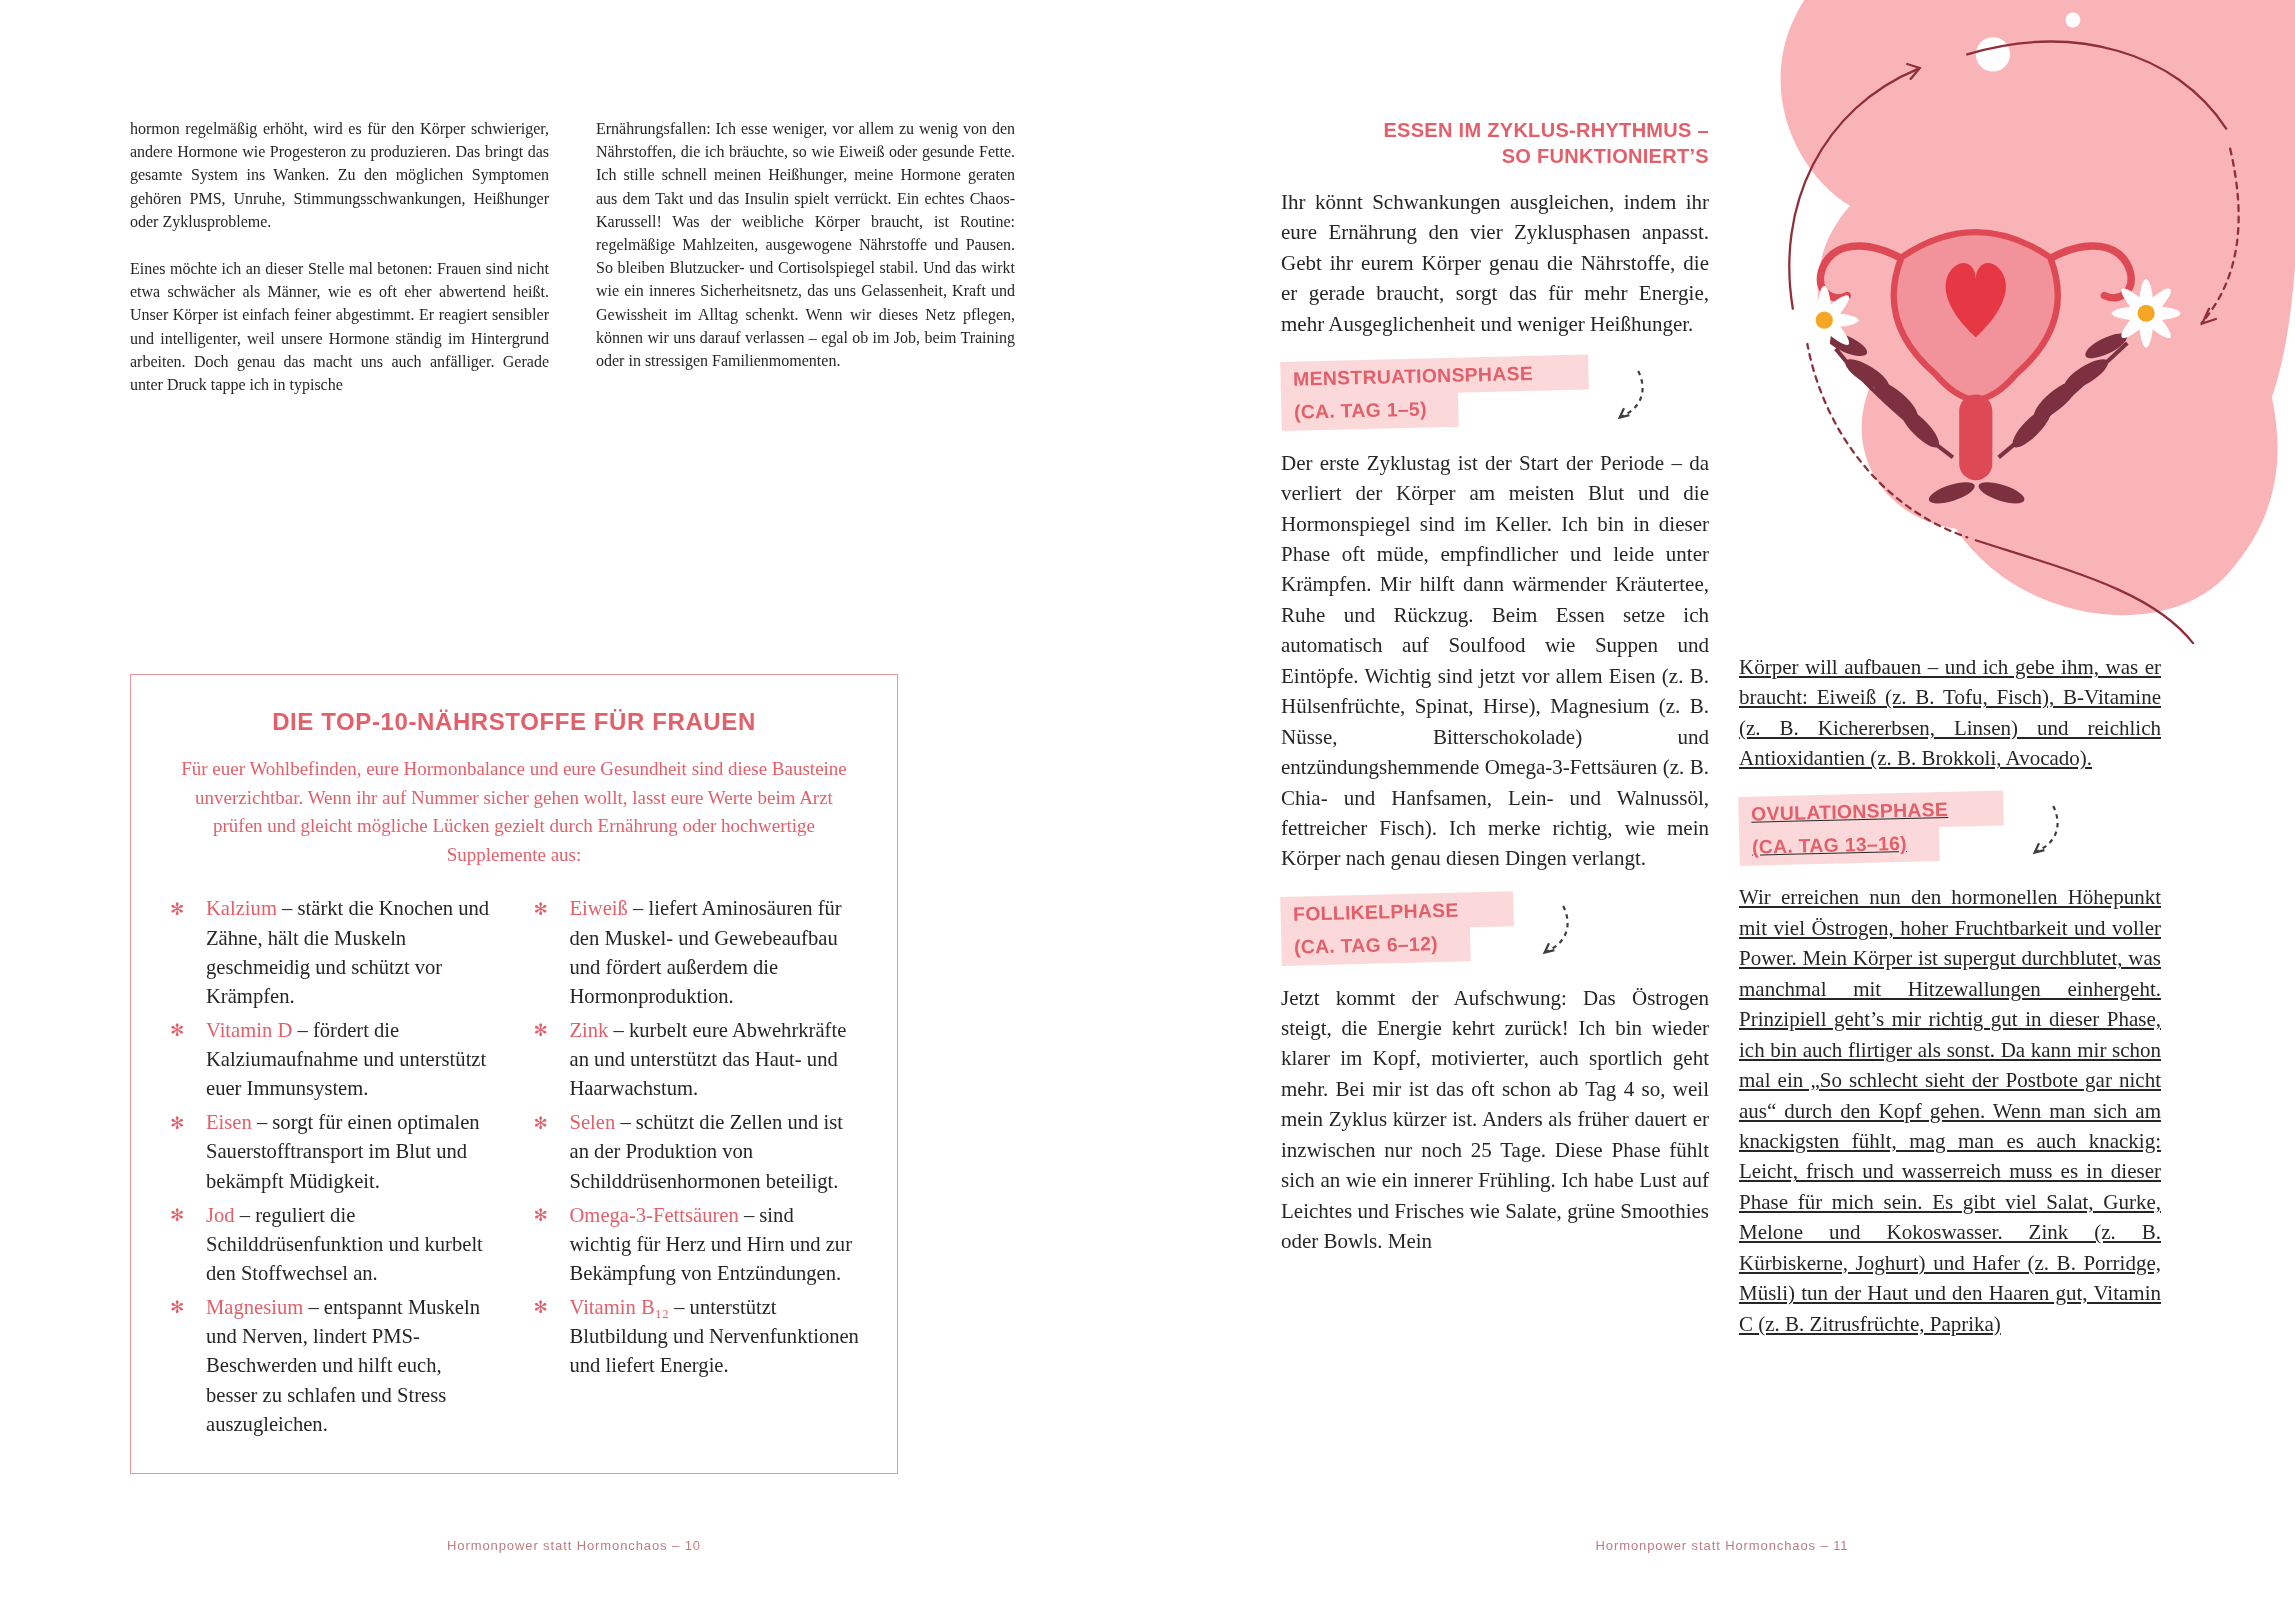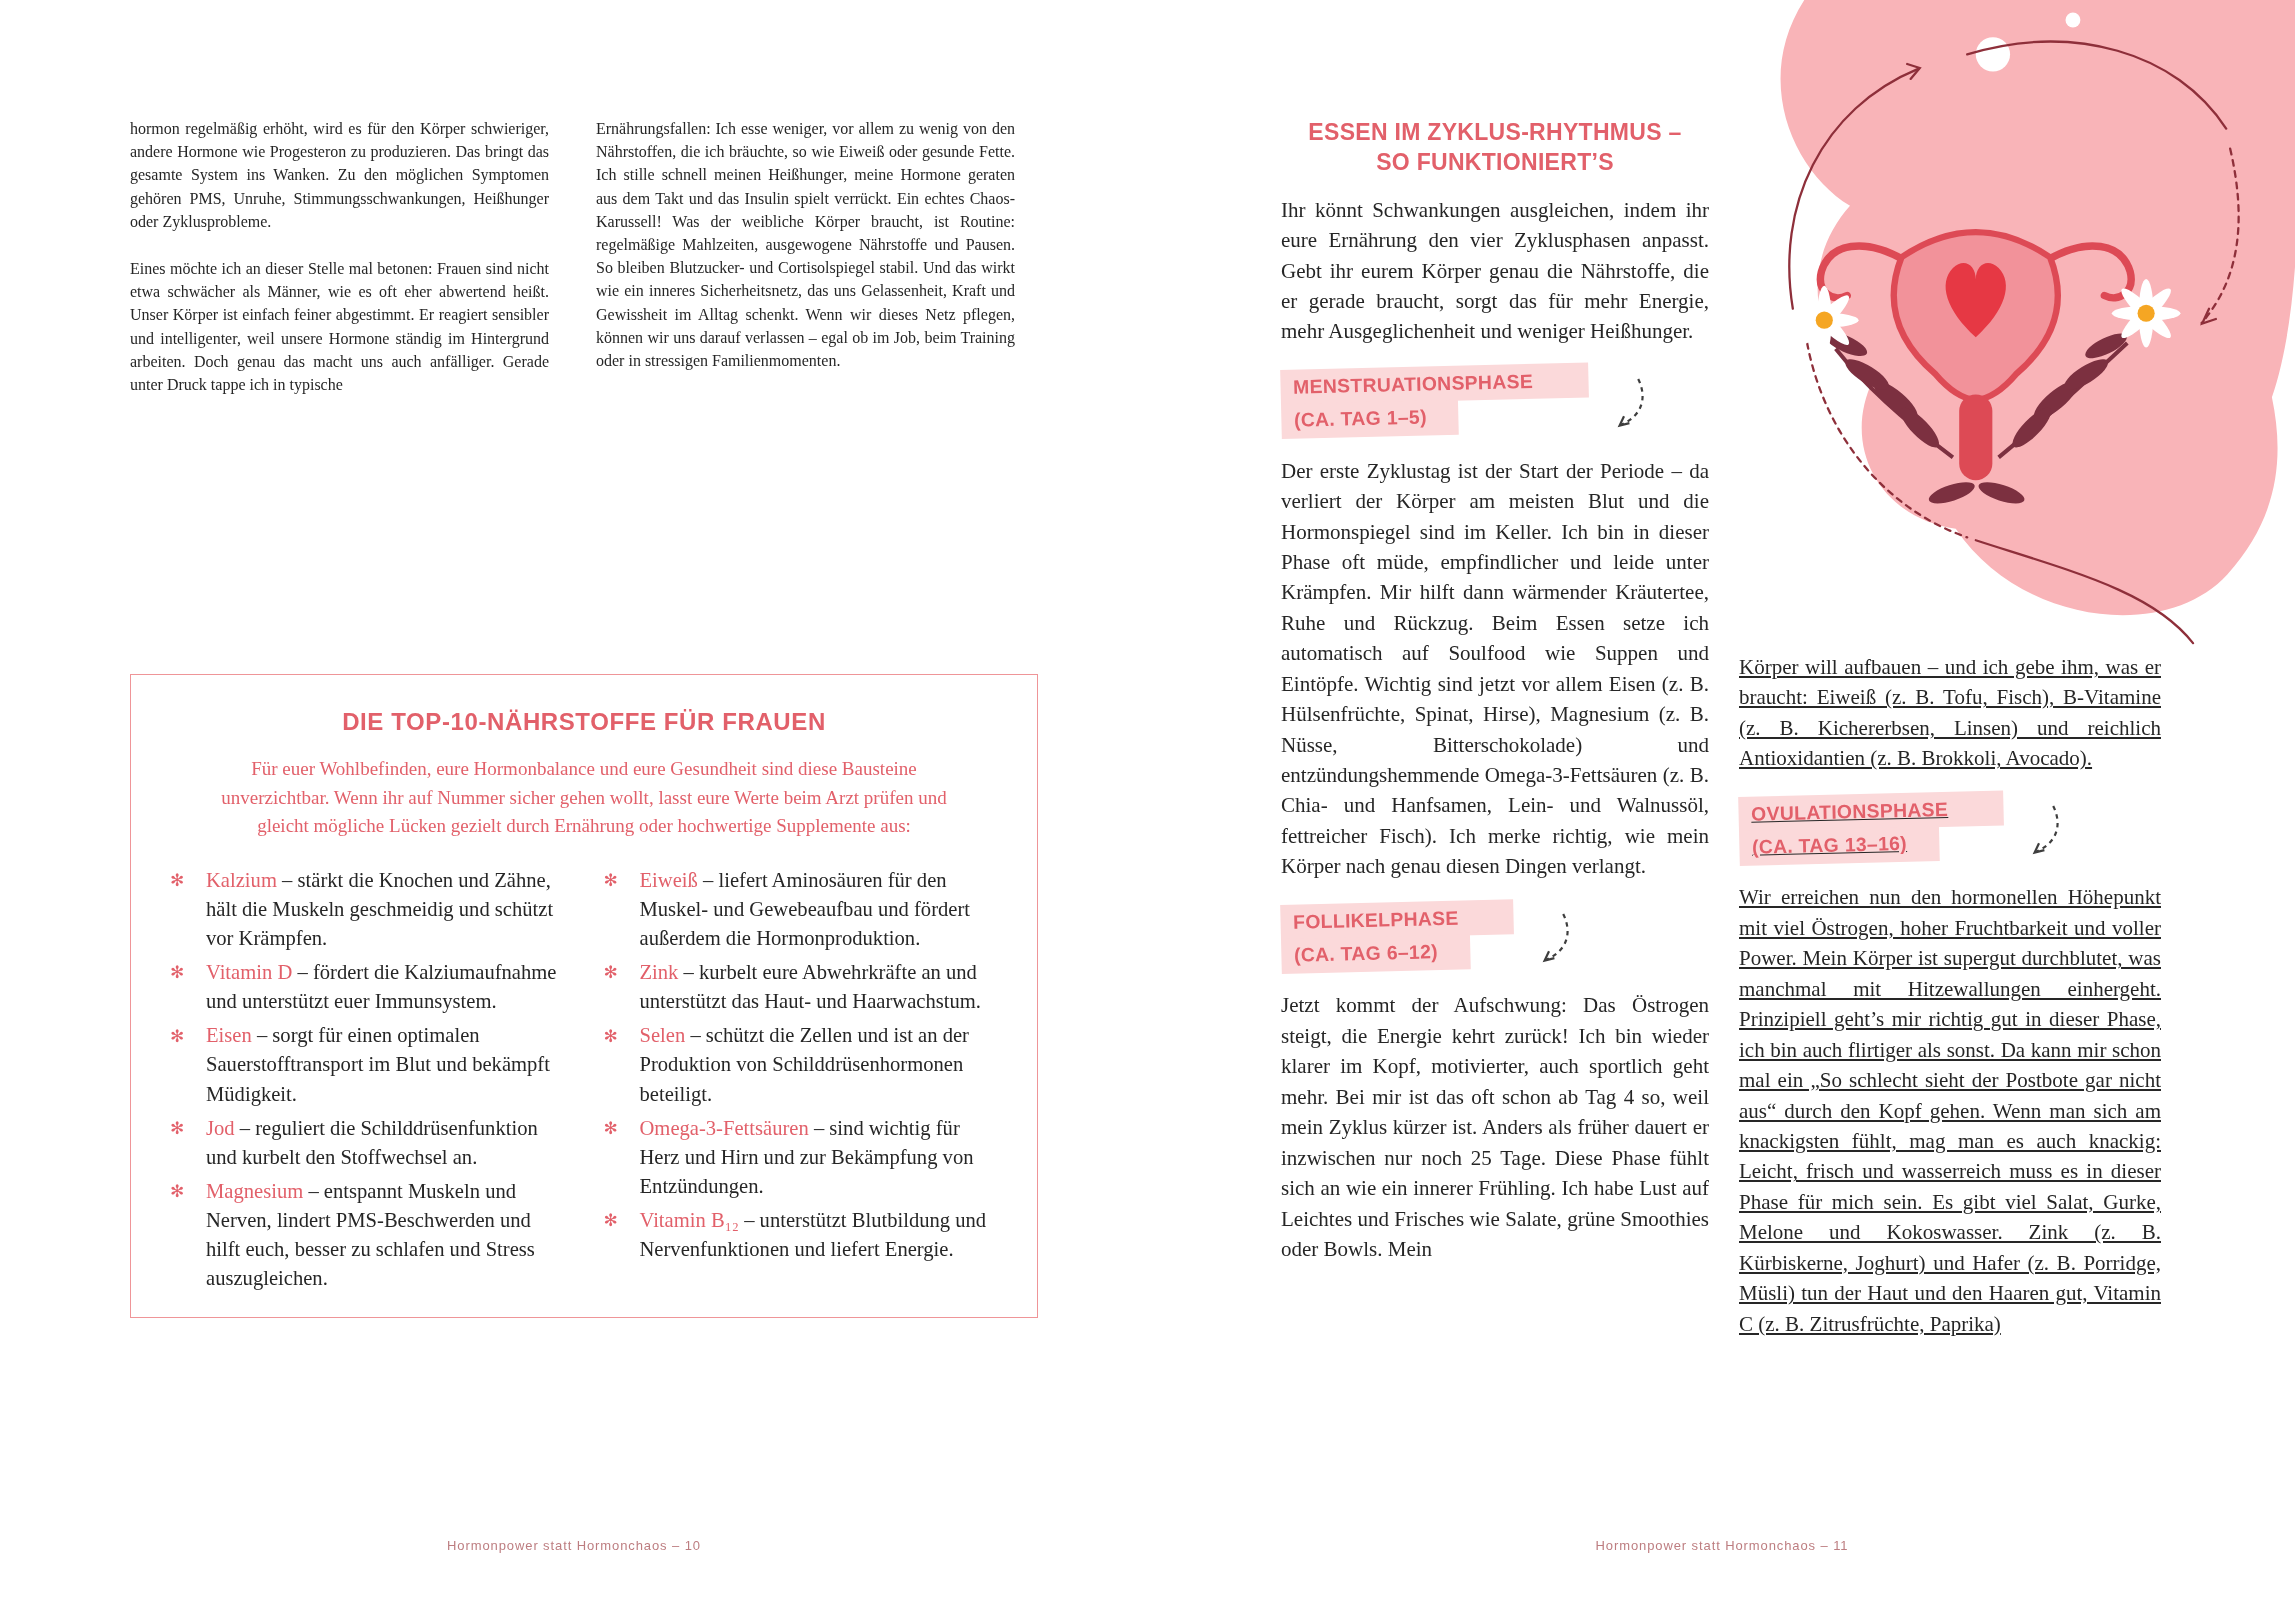--- a/index.html
+++ b/index.html
@@ -10,22 +10,22 @@
   .page{position:absolute;top:0;width:1148px;height:1607px;}
   .page.left{left:0;}
   .page.right{left:1148px;}
 
   
   .pl-cols{position:absolute;left:130px;top:117px;width:885px;display:flex;gap:47px;}
   .col{flex:1;font-size:16px;line-height:1.45;text-align:justify;hyphens:auto;-webkit-hyphens:auto;}
   .col p{margin:0 0 24px 0;}
 
   .nutrient-box{
-    position:absolute;left:130px;top:674px;width:908px;box-sizing:border-box;
-    border:1.7px solid #ef9598;padding:33px 38px 19px 38px;background:#ffffff;
+    position:absolute;left:130px;top:674px;width:768px;box-sizing:border-box;
+    border:1.7px solid #ef9598;padding:33px 38px 29px 38px;background:#ffffff;
   }
   .box-title{
     margin:0 0 19.4px 0;text-align:center;
     font-family:"Liberation Sans", sans-serif;font-weight:bold;
     font-size:24px;letter-spacing:0.6px;color:#e2606a;
   }
   .box-intro{
     margin:0 auto 25px auto;max-width:732px;text-align:center;
     color:#e2606a;font-size:19px;line-height:1.5;
   }
@@ -45,21 +45,21 @@
   }
 
   
   .colR{position:absolute;font-size:21px;line-height:1.45;text-align:justify;hyphens:auto;-webkit-hyphens:auto;}
   .colR p{margin:0 0 23px 0;}
   .col3{left:133px;top:117px;width:428px;}
   .col4{left:591px;top:652px;width:422px;text-decoration:underline;}
 
   .cycle-heading{
     margin:0 0 17px 0;font-family:"Liberation Sans", sans-serif;font-weight:bold;
-    font-size:23px;line-height:1.32;letter-spacing:0.3px;color:#e2606a;text-align:center;
+    font-size:20px;line-height:1.32;letter-spacing:0.3px;color:#e2606a;text-align:right;
   }
   .cycle-heading span{display:block;}
 
   .phase{margin-top:8px;}
   .phase-head{display:flex;align-items:flex-start;gap:11.4px;margin-bottom:17px;}
   .phase-label{transform:rotate(-1.4deg);transform-origin:left center;}
   .phase-label span{
     display:block;width:fit-content;background:#fbd9da;
     font-family:"Liberation Sans", sans-serif;font-weight:bold;
     font-size:19.4px;line-height:1.3;letter-spacing:0.3px;color:#e2606a;

